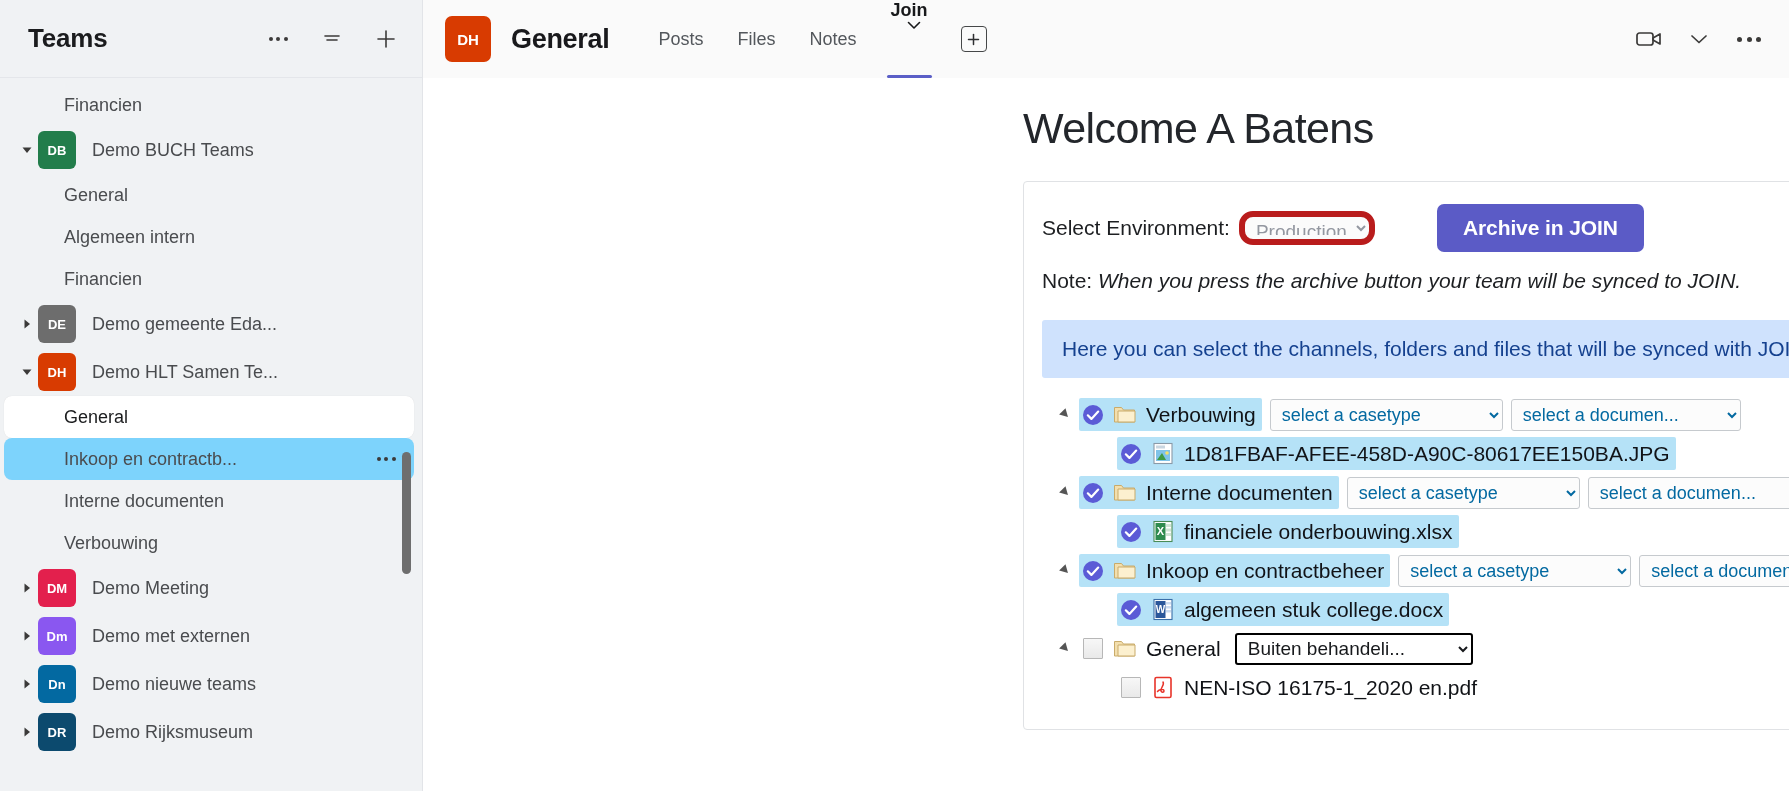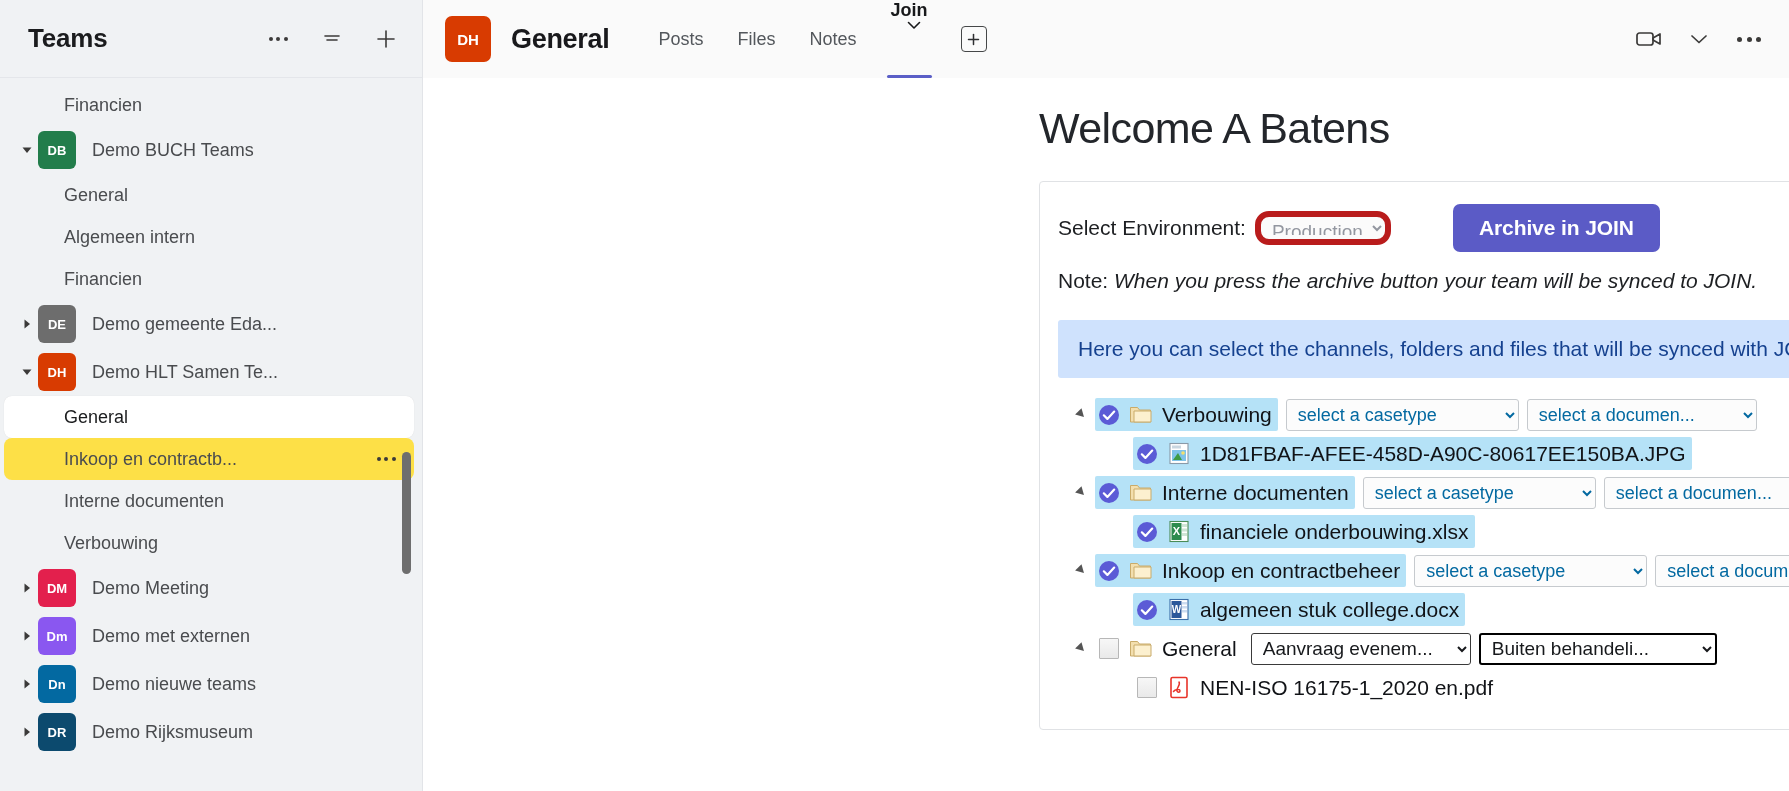--- a/index.html
+++ b/index.html
@@ -72,21 +72,21 @@
     font-size: 18px; color: #494b4e;
     white-space: nowrap; overflow: hidden;
   }
   .tm-row.channel .tm-label { color: #4a4c4f; }
   .tm-row.channel { padding-left: 60px; height: 42px; }
   .tm-row.channel.selected {
     background: #ffffff;
     box-shadow: 0 0 1px rgba(0,0,0,.12);
   }
   .tm-row.channel.selected .tm-label { color: #1b1c1e; }
-  .tm-row.channel.hovered { background: #fde047; }
+  .tm-row.channel.hovered { background: #7dd3fc; }
   .tm-row .row-dots { margin-left: auto; margin-right: 14px; }
 
   .sb-scrollbar {
     position: absolute; right: 11px;
     width: 9px; border-radius: 5px;
     background: #6e6e6e;
   }
 
   
   .main { flex: 1 1 auto; height: 791px; display: flex; flex-direction: column; background:#fff; min-width:0;}
@@ -121,21 +121,21 @@
   .tab .chev { margin-left: 9px; display:flex; }
   .tab-add {
     width: 26px; height: 26px; margin-left: 16px;
     border: 1.6px solid #454748; border-radius: 4px;
     display: flex; align-items: center; justify-content: center;
     color: #2d2e30; cursor: pointer;
   }
   .header-right { margin-left: auto; display: flex; align-items: center; gap: 22px; }
 
   .main-body { flex: 1 1 auto; overflow: hidden; padding: 0 0 0 0; background:#fff; }
-  .page-wrap { padding: 26px 15px 0 600px; margin-left: 16px; }
+  .page-wrap { padding: 26px 15px 0 600px; }
   .page-title {
     font-size: 43px; color: #23262b; font-weight: normal;
     letter-spacing: -0.6px; margin: 0 0 28px 0;
     font-family: "Liberation Sans", sans-serif;
   }
   .card {
     width: 1043px;
     border: 1px solid #e0e2e5;
     border-radius: 4px;
     background: #fff;
@@ -590,21 +590,20 @@
                     <span class="chk-box"></span>
                   </span>
                   <span class="ico">
                     <svg width="24" height="21" viewBox="0 0 24 21">
                       <path d="M1.5 3.5 h7 l2 2.5 h11 v12 h-20 z" fill="#f3dfae" stroke="#c9ab6a" stroke-width="1"></path>
                       <path d="M5 7 h17 v11 h-17 z" fill="#fcf0cf" stroke="#c9ab6a" stroke-width="1"></path>
                     </svg>
                   </span>
                   <span class="tlabel">General</span>
                 </span>
-                <select class="tsel w-gen1 filled"><option>Aanvraag evenem...</option></select>
                 <select class="tsel w-gen2 focused"><option>Buiten behandeli...</option></select>
               </div>
               <div class="trow file">
                 <span class="t-caret pad">
                   <svg width="13" height="13" viewBox="0 0 13 13">
                     <polygon points="2,2 10,6.5 2,11" fill="#555" transform="rotate(45 6.5 6.5)"></polygon>
                   </svg>
                 </span>
                 <span class="t-indent"></span>
                 <span class="sel-chip plain">

